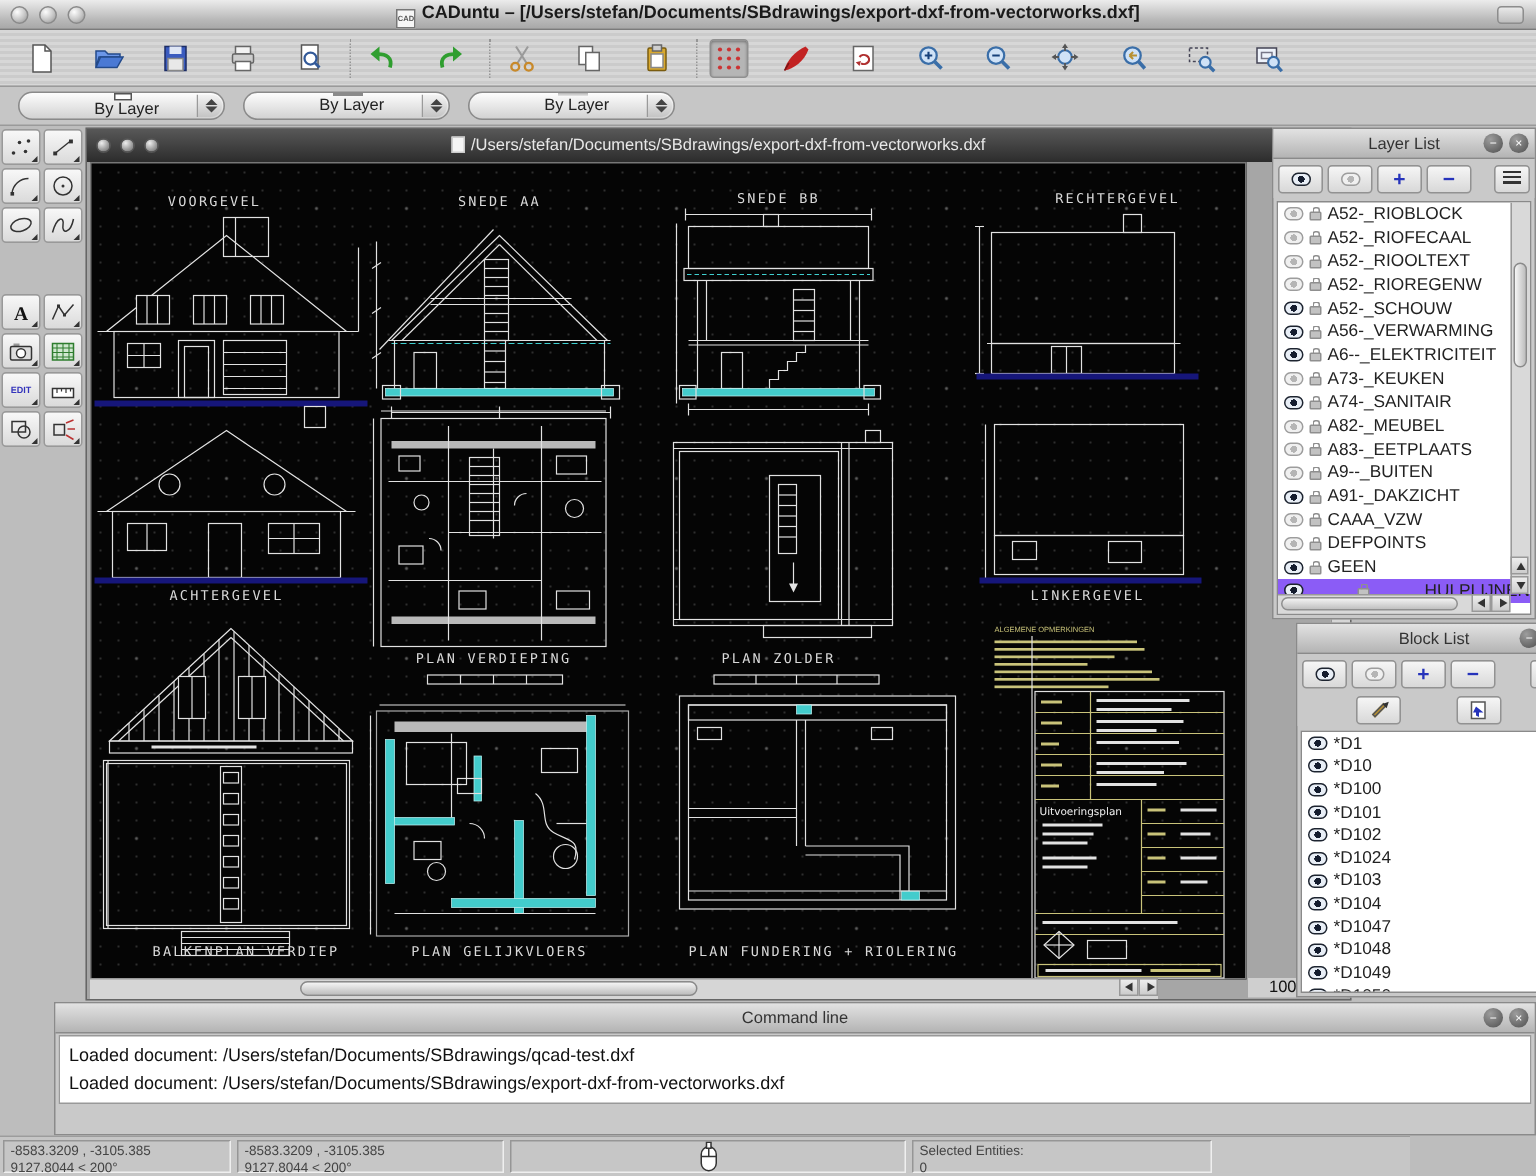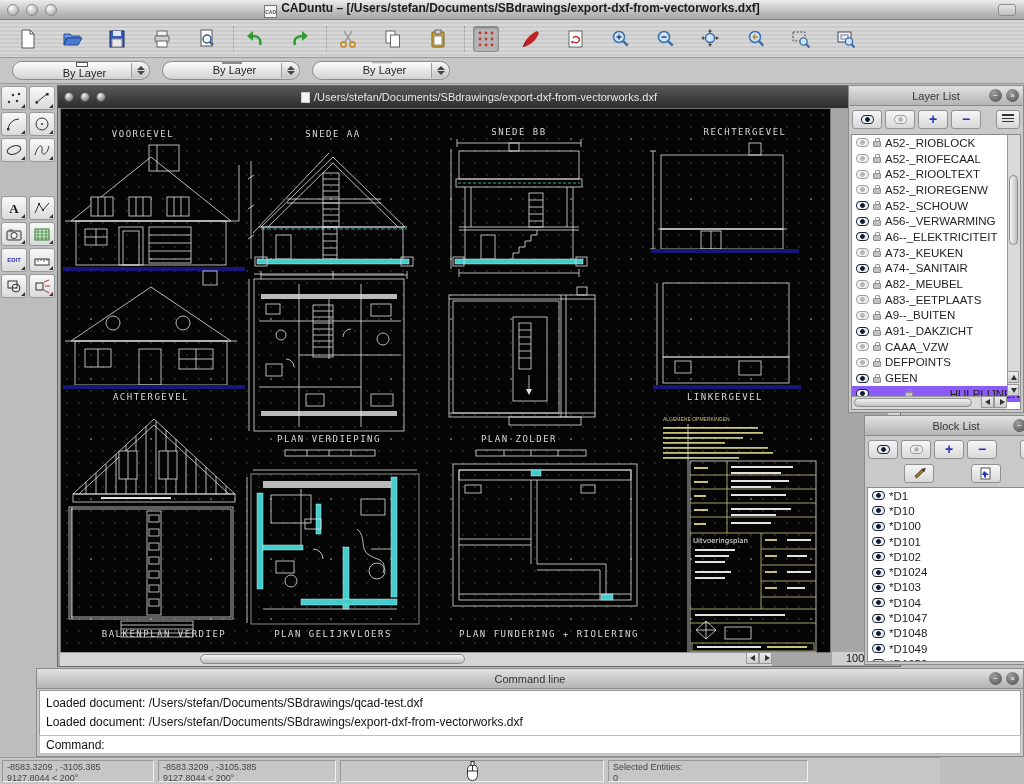--- a/index.html
+++ b/index.html
@@ -1027,23 +1027,20 @@
     <span>Command line</span>
     <span class="phbtns">
         <span class="phbtn">−</span>
         <span class="phbtn">×</span>
       </span>
   </div>
   <div class="cmdhist">
     <div>Loaded document: /Users/stefan/Documents/SBdrawings/qcad-test.dxf</div>
     <div>Loaded document: /Users/stefan/Documents/SBdrawings/export-dxf-from-vectorworks.dxf</div>
   </div>
-  <div class="cmdprompt">
-    <span>Command:</span>
-  </div>
 </div>
 
 <div class="statusbar">
   <div class="scell" style="left:2px; width:152px;">
     <div>-8583.3209 , -3105.385</div>
     <div>9127.8044 &lt; 200°</div>
   </div>
   <div class="scell" style="left:158px; width:178px;">
     <div>-8583.3209 , -3105.385</div>
     <div>9127.8044 &lt; 200°</div>

